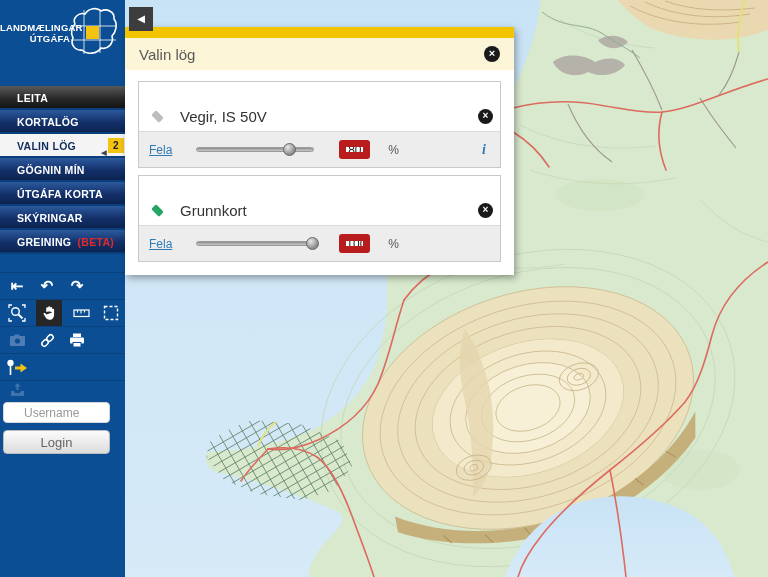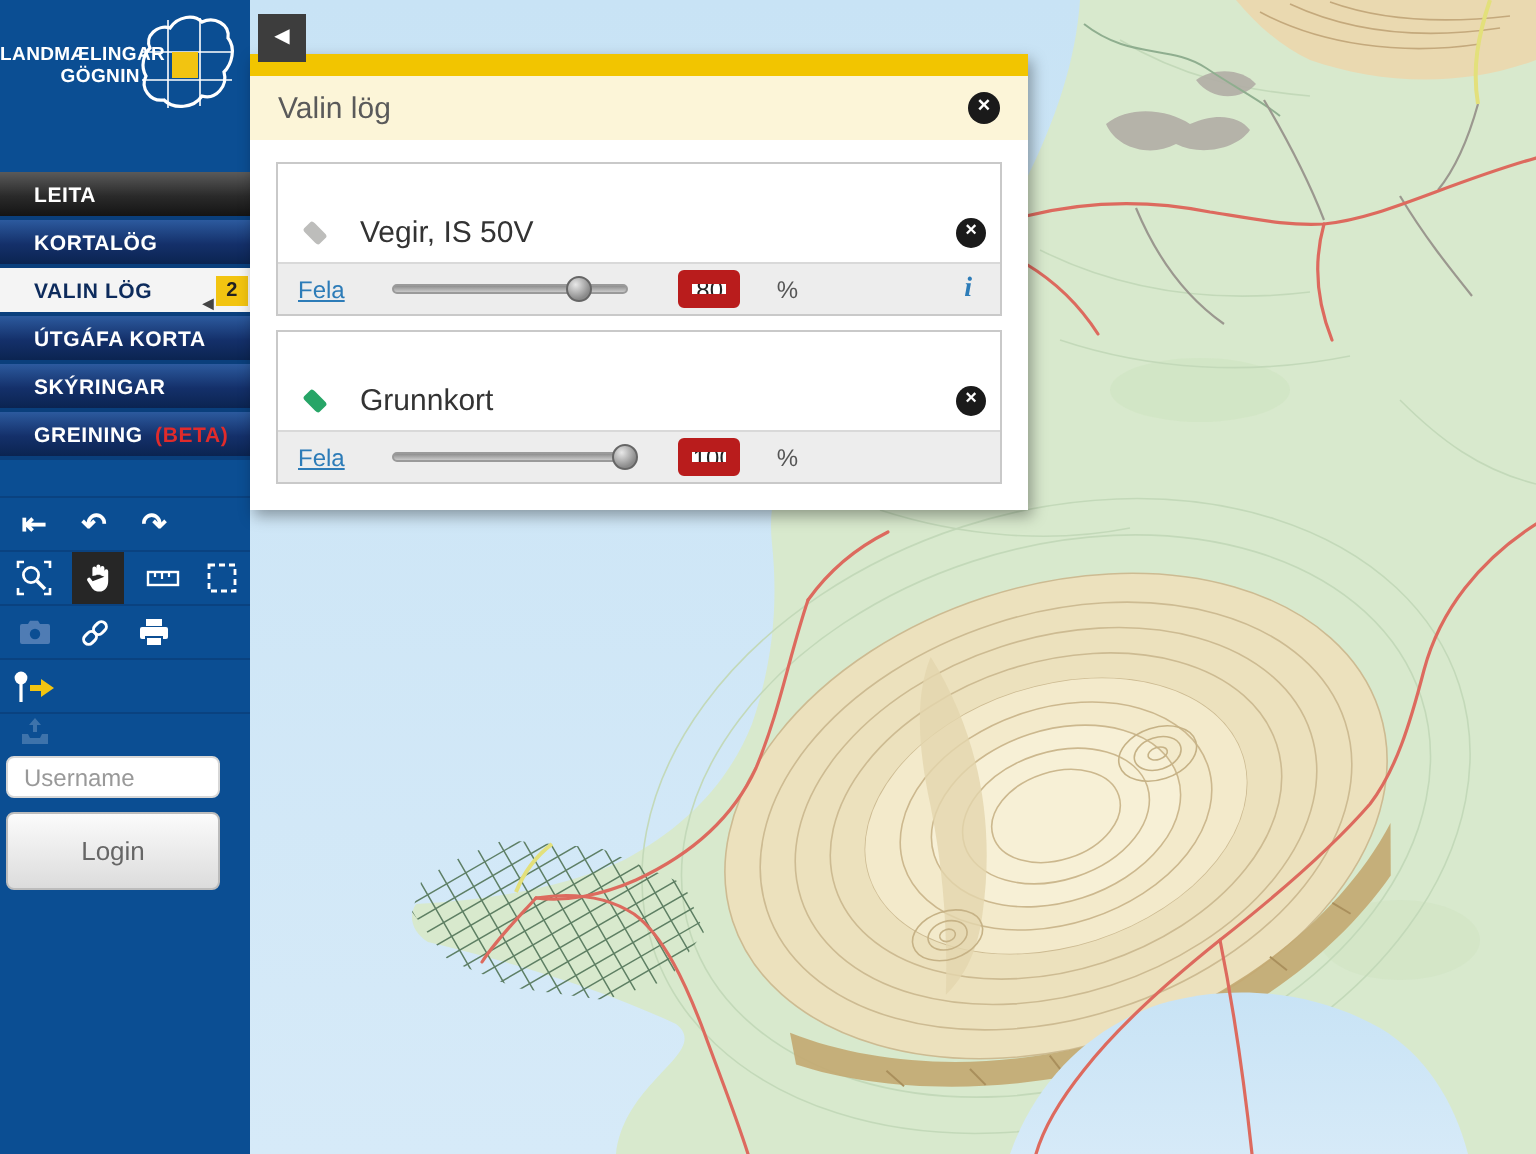--- a/index.html
+++ b/index.html
@@ -22,40 +22,40 @@
   .badge { position:absolute; right:1px; top:4px; width:16px; height:15px; background:#f2c411; color:#222; font-size:10px; font-weight:bold; text-align:center; line-height:15px; }
   .badge-arrow { position:absolute; right:18px; top:7px; font-size:7px; color:#444; }
 
   .toolbar { margin-top:18px; border-top:1px solid #0a4280; }
   .tool-row { display:flex; align-items:center; height:27px; padding-left:6px; border-bottom:1px solid #0a4280; gap:8px; }
   .tool { width:22px; height:22px; display:flex; align-items:center; justify-content:center; color:#fff; font-size:15px; font-weight:bold; cursor:pointer; }
   .tool.active-tool { background:#262626; width:26px; height:26px; }
   .tool-row.thin { height:16px; border-bottom:none; }
 
   .login { padding:4px 6px 0 3px; margin-top:1px; }
-  .login input { display:block; width:107px; height:21px; margin-bottom:7px; border:1px solid #d7d7d7; border-radius:4px; padding:0 8px; font-size:12px; color:#7f1d1d; background:#fff; font-family:"Liberation Sans",sans-serif; }
+  .login input { display:block; width:107px; height:21px; margin-bottom:7px; border:1px solid #d7d7d7; border-radius:4px; padding:0 20px; font-size:12px; color:#7f1d1d; background:#fff; font-family:"Liberation Sans",sans-serif; }
   .login input::placeholder { color:#999; }
-  .login button { display:block; width:107px; height:39px; margin-top:2px; border:1px solid #bcbcbc; border-radius:4px; background:linear-gradient(#fbfbfb,#dcdcdc); color:#666; font-size:13px; cursor:pointer; font-family:"Liberation Sans",sans-serif; }
+  .login button { display:block; width:107px; height:24px; margin-top:2px; border:1px solid #bcbcbc; border-radius:4px; background:linear-gradient(#fbfbfb,#dcdcdc); color:#666; font-size:13px; cursor:pointer; font-family:"Liberation Sans",sans-serif; }
 
   
   .collapse-btn { position:absolute; left:129px; top:7px; width:24px; height:24px; background:#3d3d3d; color:#fff; font-size:10px; text-align:center; line-height:24px; z-index:30; cursor:pointer; }
   .panel { position:absolute; left:125px; top:27px; width:389px; z-index:20; box-shadow:2px 3px 7px rgba(0,0,0,.35); }
   .panel-topbar { height:11px; background:#f2c500; }
   .panel-header { position:relative; height:32px; background:#fcf5d8; padding:0 14px; display:flex; align-items:center; }
   .panel-title { font-size:15px; color:#5a5a5a; }
   .close-circle { width:16px; height:16px; border-radius:50%; background:#1a1a1a; color:#fff; font-size:11px; font-weight:bold; line-height:15px; text-align:center; cursor:pointer; }
   .panel-header .close-circle { position:absolute; right:14px; top:8px; }
   .panel-body { background:#fff; padding:11px 13px 13px 13px; }
   .layer-card { border:1px solid #c9c9c9; margin-bottom:7px; }
   .layer-card:last-child { margin-bottom:0; }
   .layer-title-row { position:relative; height:29px; background:#fff; display:flex; align-items:center;margin-top:20px; }
   .diamond { width:11px; height:11px; margin:0 17px 0 13px; transform:rotate(45deg) scale(1,.62); border-radius:2px; }
   .layer-name { font-size:15px; color:#333; }
   .layer-title-row .close-circle { position:absolute; right:7px; top:7px; width:15px; height:15px; line-height:14px; font-size:10px; }
-  .layer-slider-row { height:26px; background:#ededed; border-top:1px solid #d9d9d9; display:flex; align-items:center; padding:0 10px;gap:16px; }
+  .layer-slider-row { height:36px; background:#ededed; border-top:1px solid #d9d9d9; display:flex; align-items:center; padding:0 10px;gap:16px; }
   .fela-link { font-size:12px; color:#2d7cb8; text-decoration:underline; cursor:pointer; }
   .slider { position:relative; width:118px; height:5px; margin:0 9px 0 8px; border-radius:3px; background:linear-gradient(#8f8f8f,#c9c9c9); border:1px solid #9a9a9a; }
   .slider .handle { position:absolute; top:-5px; width:13px; height:13px; border-radius:50%; background:radial-gradient(circle at 35% 30%, #e8e8e8, #8a8a8a 70%); border:1px solid #666; cursor:pointer; }
   .pct-input { width:31px; height:19px; border:7px solid #b91c1c; border-radius:3px; font-size:12px; text-align:center; color:#222; background:#fff; font-family:"Liberation Sans",sans-serif; }
   .pct-sign { font-size:12px; color:#555; margin-left:2px; }
   .info-i { margin-left:auto; font-family:"Liberation Serif",serif; font-style:italic; font-weight:bold; font-size:14px; color:#2d7cb8; cursor:pointer; padding-right:4px; }
 </style>
 </head>
 <body>
 
@@ -178,37 +178,38 @@
       <path d="M268,449 C287,446 303,448 317,457 C332,468 343,492 352,516 C360,538 368,558 374,577"></path>
       <path d="M768,262 C740,280 720,305 712,335 C705,362 698,385 685,402 C665,425 638,448 610,470 C585,490 560,512 542,535 C530,550 522,563 518,577"></path>
       <path d="M610,470 C617,505 622,540 626,577"></path>
     </g>
   </svg>
 
   <div class="sidebar">
     <div class="brand">
       <div class="brand-text">
         <div>LANDMÆLINGAR</div>
-        <div>GÖGNIN</div>
+        <div>ÚTGÁFA</div>
       </div>
       <svg class="brand-svg" width="52" height="56" viewBox="0 0 52 56">
         <path d="M8,20 C5,14 12,8 18,10 C22,4 30,3 34,7 C40,4 48,8 47,15 C51,20 49,28 45,32 C47,39 41,46 34,44 C30,50 20,51 15,46 C8,47 3,40 6,34 C3,29 5,23 8,20 Z" fill="none" stroke="#fff" stroke-width="1.6"></path>
         <path d="M17,6 V50 M33,5 V49 M4,22 H49 M4,36 H49" stroke="#fff" stroke-width=".8" fill="none"></path>
         <rect x="19" y="22" width="13" height="13" fill="#f2c411"></rect>
       </svg>
     </div>
 
     <div class="menu">
       <div class="menu-item dark"><span>LEITA</span></div>
       <div class="menu-item"><span>KORTALÖG</span></div>
       <div class="menu-item active">
         <span>VALIN LÖG</span>
         <span class="badge-arrow">◀</span>
         <span class="badge">2</span>
       </div>
+      <div class="menu-item"><span>GÖGNIN MÍN</span></div>
       <div class="menu-item"><span>ÚTGÁFA KORTA</span></div>
       <div class="menu-item"><span>SKÝRINGAR</span></div>
       <div class="menu-item">
         <span>GREINING</span>
         <span class="beta">(BETA)</span>
       </div>
     </div>
 
     <div class="toolbar">
       <div class="tool-row">

